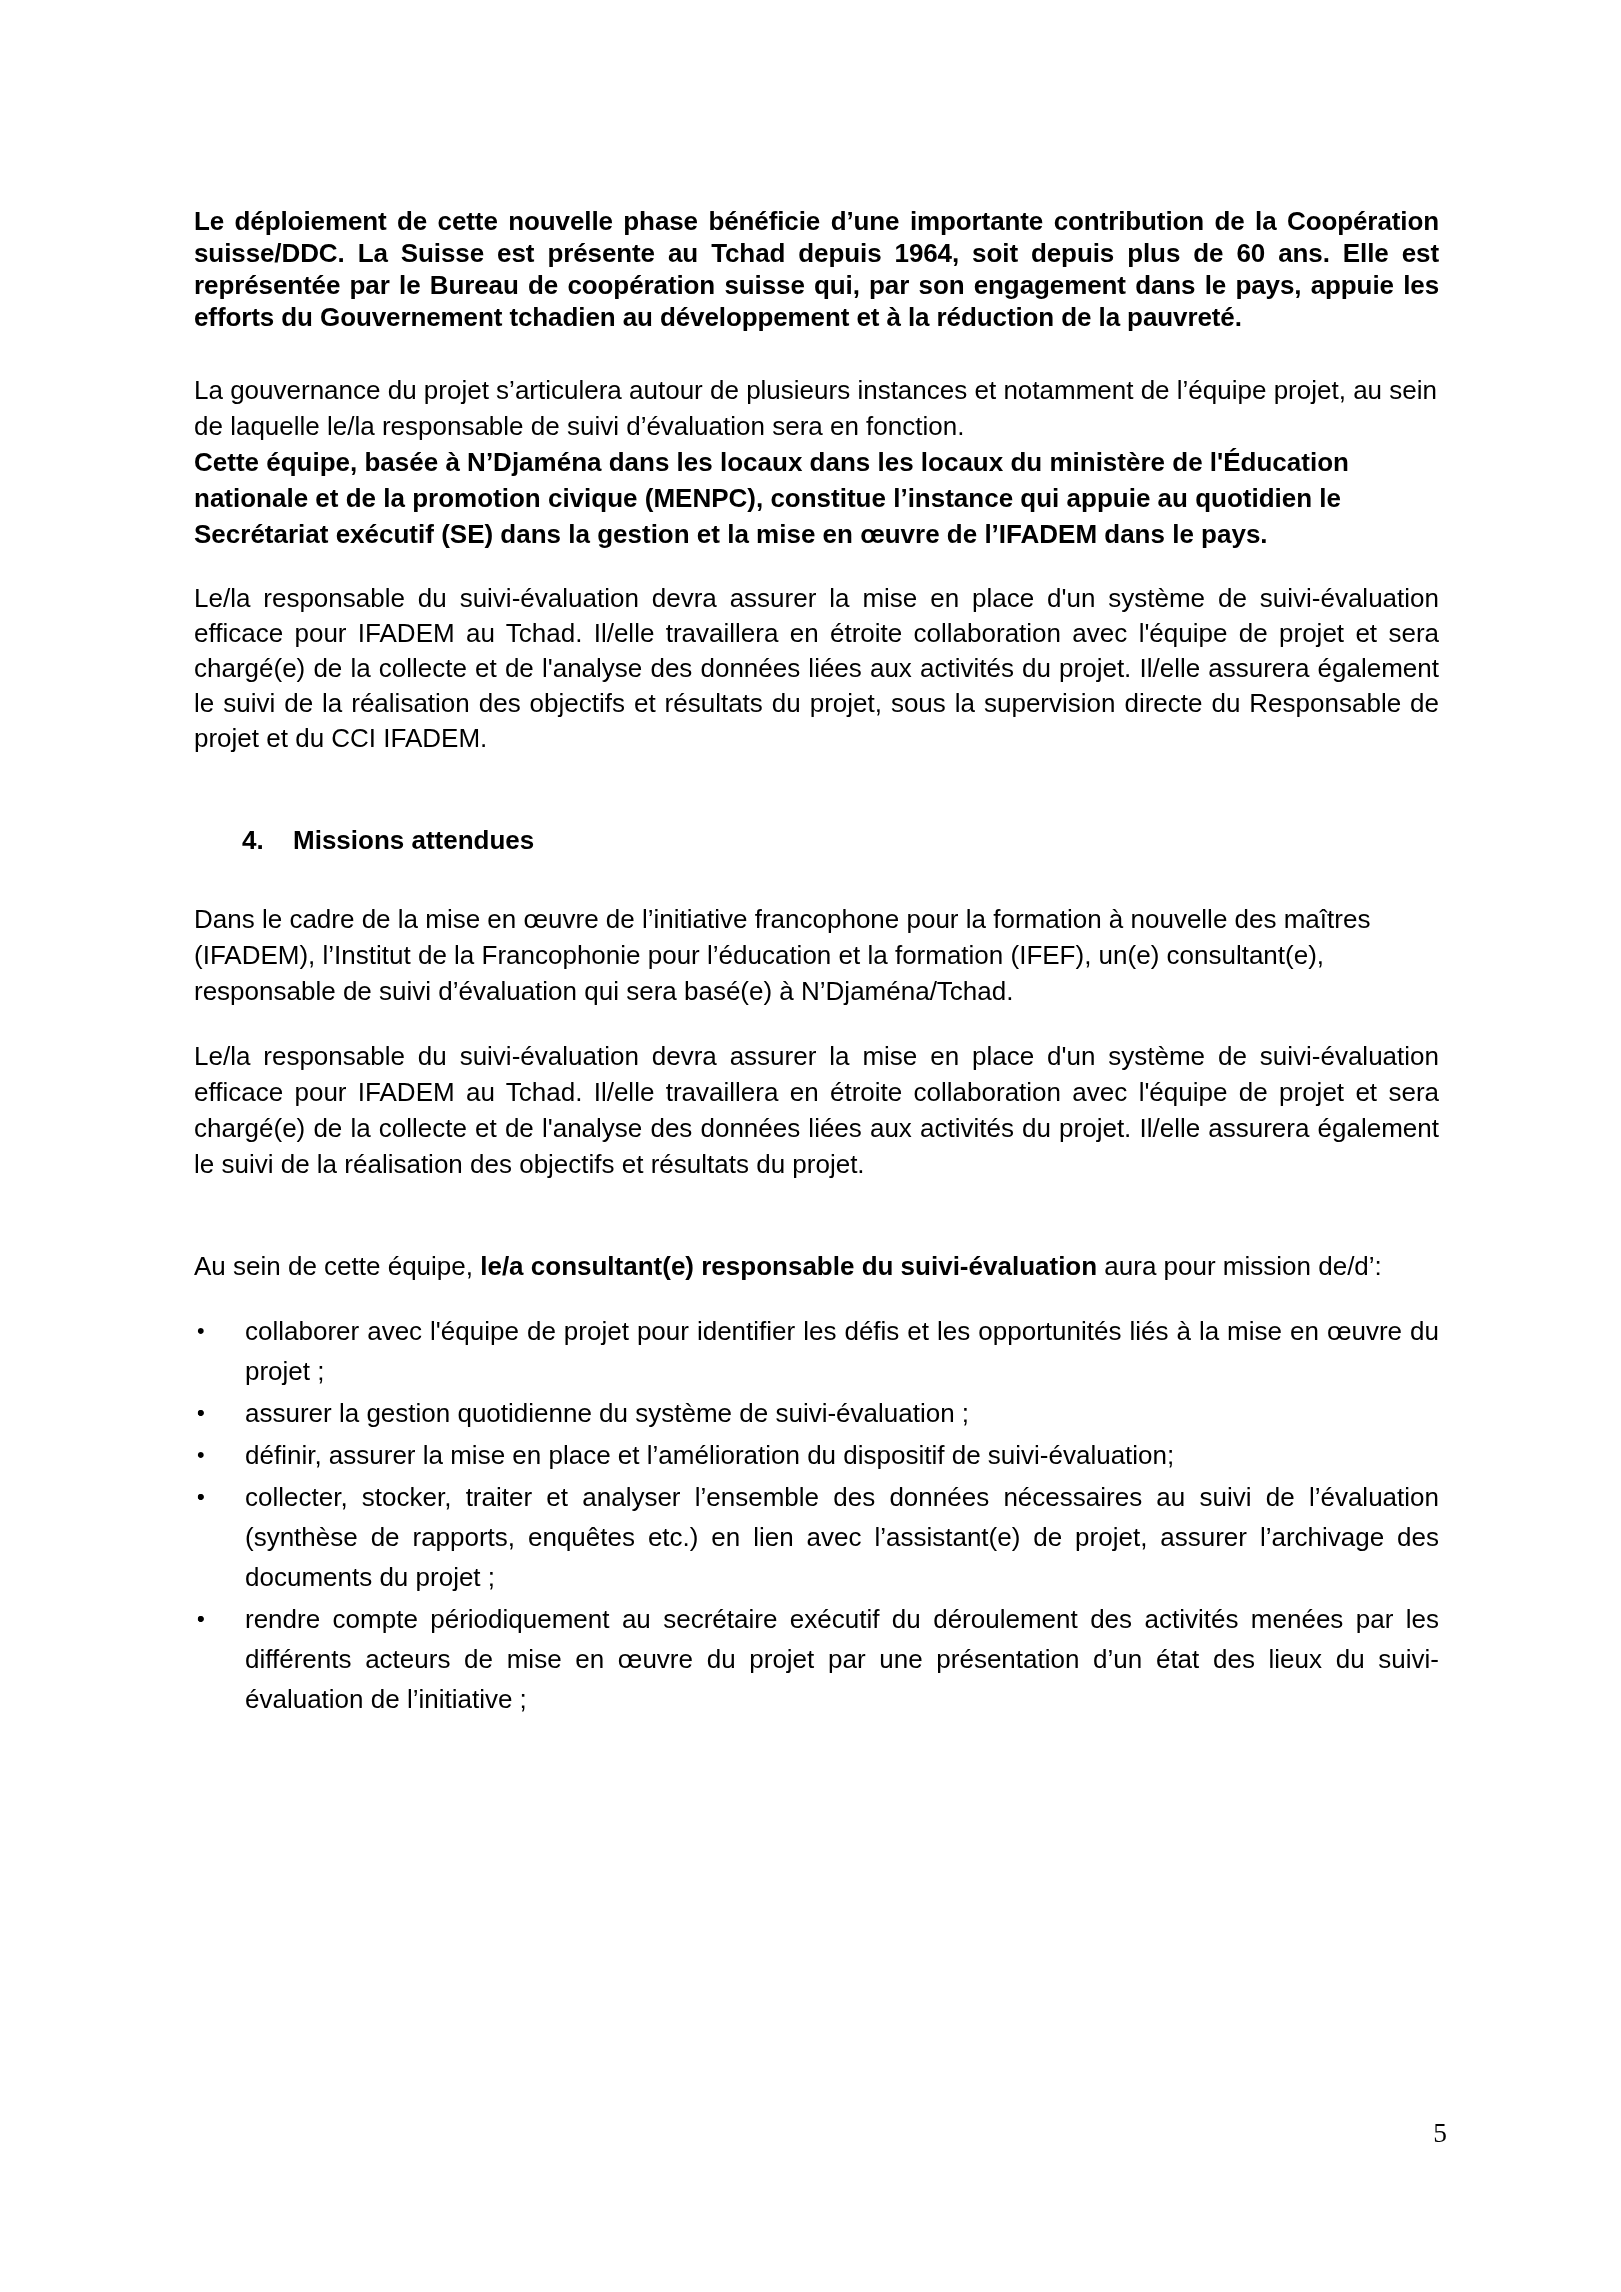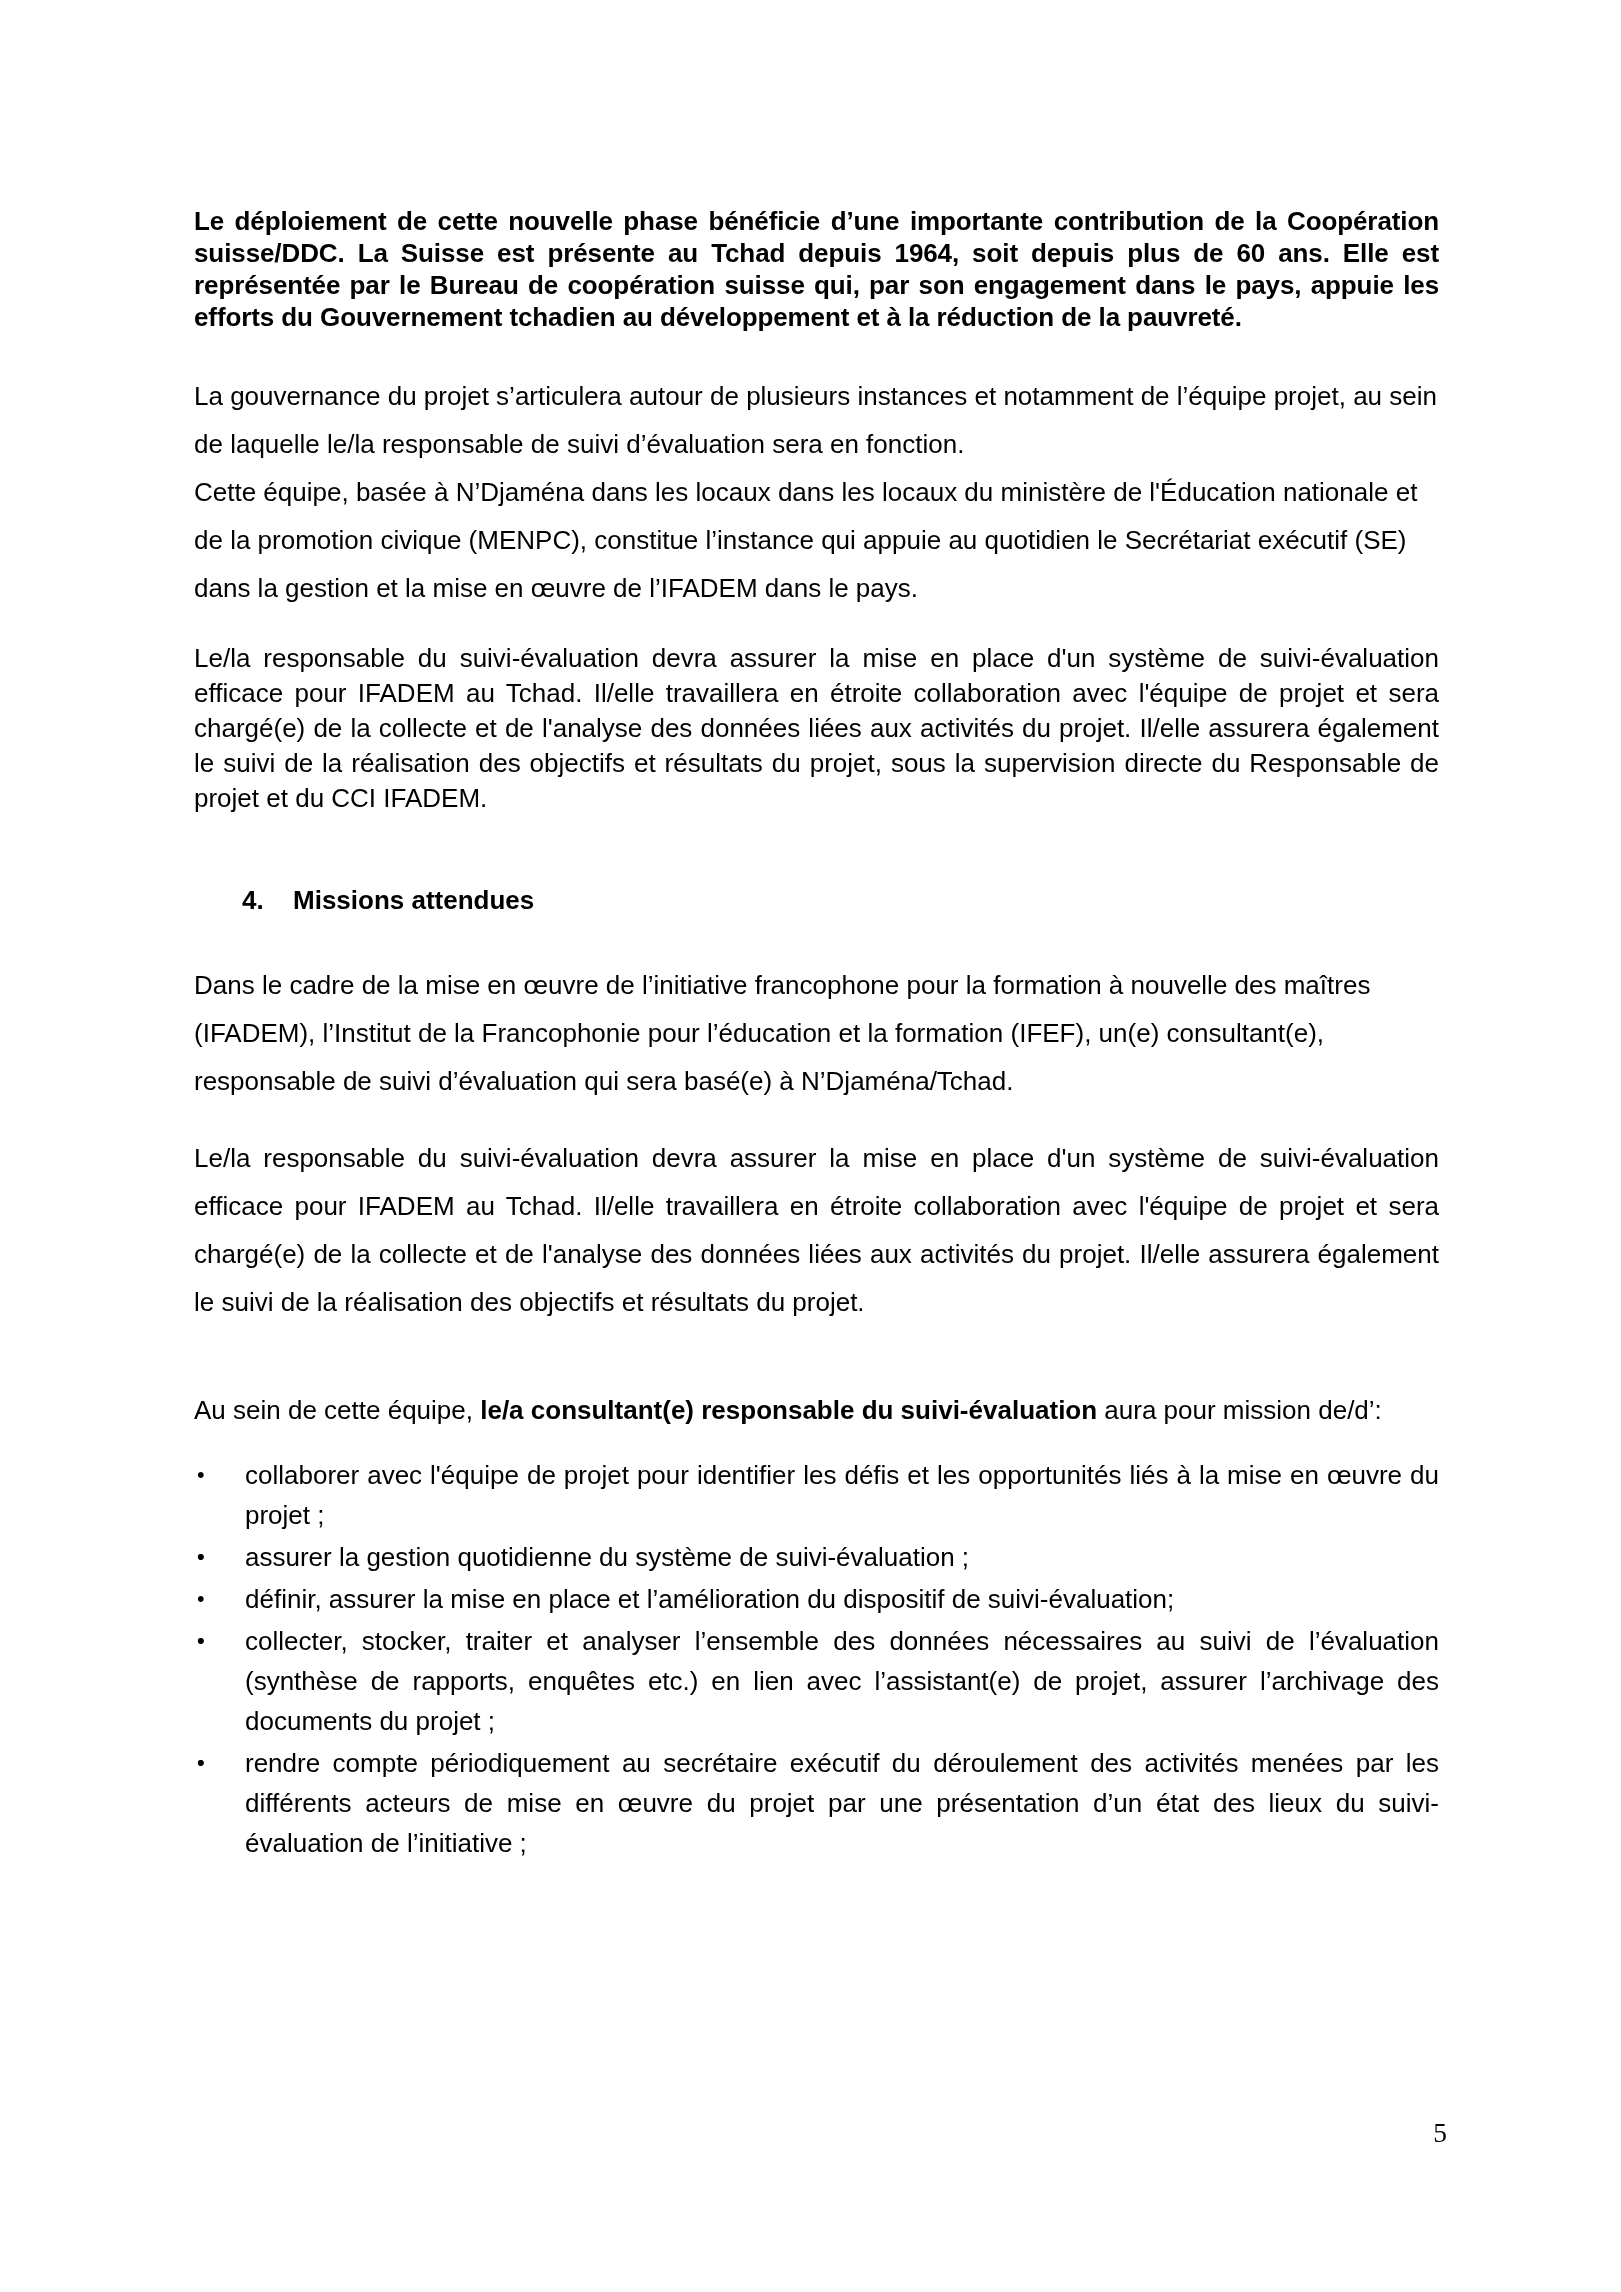--- a/index.html
+++ b/index.html
@@ -6,21 +6,21 @@
     body { width: 1621px; height: 2293px; position: relative; overflow: hidden; }
     .page {
       position: absolute; left: 0; top: 16px; width: 1621px; height: 2293px;
       background: #ffffff; color: #000000;
       font-family: "Liberation Sans", sans-serif;
     }
     .content { position: absolute; left: 194px; top: 189px; width: 1245px; }
     p { margin: 0; text-align: justify; font-size: 26px; }
     .bold-intro { font-weight: bold; line-height: 32px; letter-spacing: -0.1px; }
     .para { line-height: 35px; }
-    .para-wide { line-height: 48px; }
+    .para-wide { line-height: 36px; }
     .gap-1 { margin-top: 39px; }
     .gap-2 { margin-top: 29px; }
     .heading {
       margin-top: 69px; font-size: 26px; font-weight: bold; display: flex;
       padding-left: 48px;
     }
     .heading .num { width: 51px; }
     .gap-h { margin-top: 45px; }
     .gap-big { margin-top: 67px; }
     ul.missions { list-style: none; margin: 27.4px 0 0 0; padding: 0; }
@@ -34,21 +34,21 @@
   </style>
 </head>
 <body>
 
 <div class="page">
   <div class="content">
 
     <p class="bold-intro">Le déploiement de cette nouvelle phase bénéficie d’une importante contribution de la Coopération suisse/DDC. La Suisse est présente au Tchad depuis 1964, soit depuis plus de 60 ans. Elle est représentée par le Bureau de coopération suisse qui, par son engagement dans le pays, appuie les efforts du Gouvernement tchadien au développement et à la réduction de la pauvreté.</p>
 
     <p class="para-wide gap-1" style="text-align:left;">La gouvernance du projet s’articulera autour de plusieurs instances et notamment de l’équipe projet, au sein de laquelle le/la responsable de suivi d’évaluation sera en fonction.</p>
-    <p class="para-wide" style="text-align:left;">Cette équipe, basée à N’Djaména dans les locaux dans les locaux du ministère de l'Éducation nationale et de la promotion civique (MENPC), constitue l’instance qui appuie au quotidien le Secrétariat exécutif (SE) dans la gestion et la mise en œuvre de l’IFADEM dans le pays.</p>
+    <p class="para-wide" style="text-align:left;font-weight:bold;">Cette équipe, basée à N’Djaména dans les locaux dans les locaux du ministère de l'Éducation nationale et de la promotion civique (MENPC), constitue l’instance qui appuie au quotidien le Secrétariat exécutif (SE) dans la gestion et la mise en œuvre de l’IFADEM dans le pays.</p>
 
     <p class="para gap-2">Le/la responsable du suivi-évaluation devra assurer la mise en place d'un système de suivi-évaluation efficace pour IFADEM au Tchad. Il/elle travaillera en étroite collaboration avec l'équipe de projet et sera chargé(e) de la collecte et de l'analyse des données liées aux activités du projet. Il/elle assurera également le suivi de la réalisation des objectifs et résultats du projet, sous la supervision directe du Responsable de projet et du CCI IFADEM.</p>
 
     <div class="heading">
       <span class="num">4.</span>
       <span>Missions attendues</span>
     </div>
 
     <p class="para-wide gap-h" style="text-align:left;">Dans le cadre de la mise en œuvre de l’initiative francophone pour la formation à nouvelle des maîtres (IFADEM), l’Institut de la Francophonie pour l’éducation et la formation (IFEF), un(e) consultant(e), responsable de suivi d’évaluation qui sera basé(e) à N’Djaména/Tchad.</p>
 

